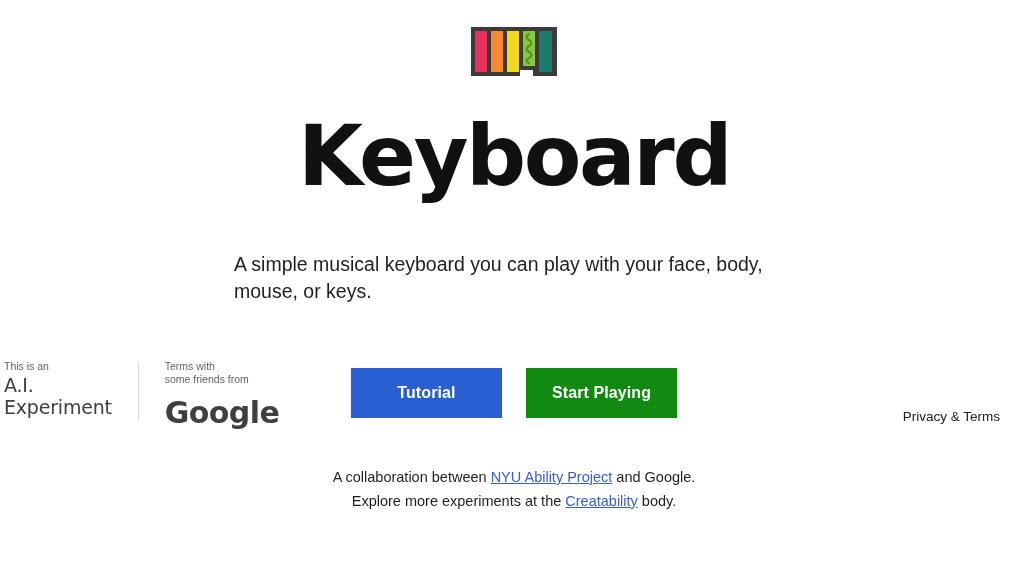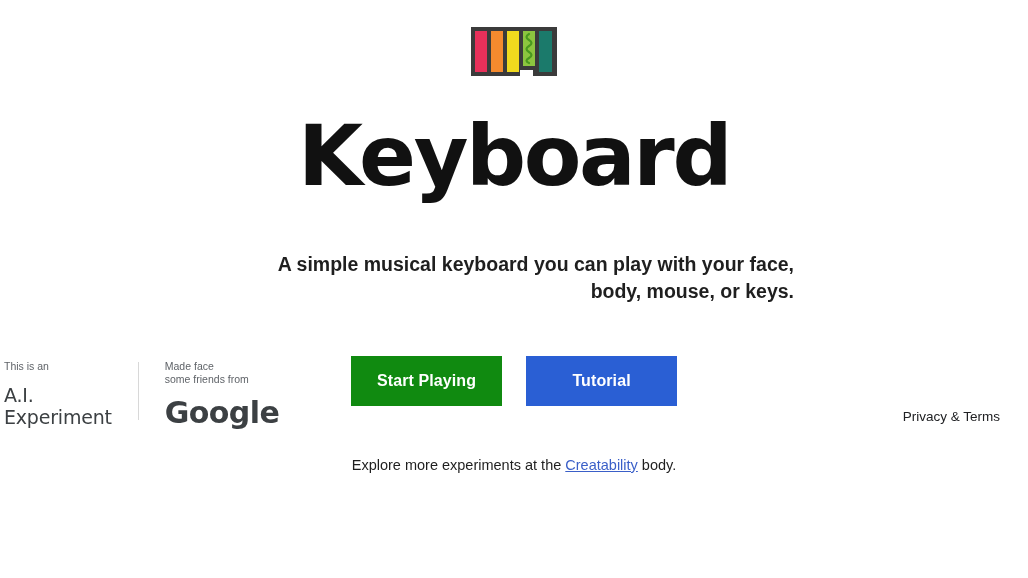--- a/index.html
+++ b/index.html
@@ -46,27 +46,27 @@
     font-weight: 700;
     letter-spacing: -2.4px;
     line-height: 1;
     color: #111111;
     margin-top: 38px;
     text-align: center;
   }
 
   
   .subtitle {
-    margin: 4px;
+    margin: 16px;
     margin-top: 53px;
     width: 560px;
-    text-align: right;
+    text-align: left;
     font-size: 19.5px;
     line-height: 27px;
-    font-weight: 700;
+    font-weight: 400;
     color: #1f1f1f;
   }
 
   
   .btn-row {
     margin-top: 47px;
     display: flex;
     gap: 24px;
     align-items: center;
     justify-content: center;
@@ -126,21 +126,21 @@
     justify-content: flex-start;
   }
   .ai-small {
     font-size: 10.5px;
     line-height: 13px;
     color: #5f6368;
     font-family: "Liberation Sans", sans-serif;
     white-space: nowrap;
   }
   .ai-big {
-    margin-top: 11px;
+    margin-top: 1px;
     font-family: "DejaVu Sans", sans-serif;
     font-size: 19px;
     line-height: 22px;
     color: #3c4043;
     font-weight: 400;
     letter-spacing: -0.2px;
     white-space: nowrap;
   }
   .badge-divider {
     width: 1px;
@@ -186,37 +186,38 @@
       <path d="M58 7 q-5 3 0 6 q5 3 0 6 q-5 3 0 6 q5 3 0 6 q-5 3 0 5" fill="none" stroke="#4a9a1e" stroke-width="2.2" stroke-linecap="round"></path>
       <rect x="68" y="4" width="13" height="41" fill="#1b7a6b"></rect>
     </svg>
   </div>
 
   <h1 class="title">Keyboard</h1>
 
   <p class="subtitle">A simple musical keyboard you can play with your face, body, mouse, or keys.</p>
 
   <div class="btn-row">
+    <button class="btn btn-tutorial">Tutorial</button>
     <button class="btn btn-start">Start Playing</button>
-    <button class="btn btn-tutorial">Tutorial</button>
   </div>
 
   <div class="credits">
+    <span class="line"><span>A collaboration between </span><a href="#">NYU Ability Project</a><span> and Google.</span></span>
     <span class="line"><span>Explore more experiments at the </span><a href="#">Creatability</a><span> body.</span></span>
   </div>
 
   <div class="ai-badge">
     <div class="ai-col">
       <span class="ai-small">This is an</span>
       <span class="ai-big">A.I.</span>
       <span class="ai-big" style="margin-top:0;">Experiment</span>
     </div>
     <div class="badge-divider"></div>
     <div class="ai-col">
-      <span class="ai-small">Made face</span>
+      <span class="ai-small">Terms with</span>
       <span class="ai-small">some friends from</span>
       <span class="google-word">Google</span>
     </div>
   </div>
 
   <a class="privacy" href="#">Privacy &amp; Terms</a>
 
 </div>
 
 </body></html>

